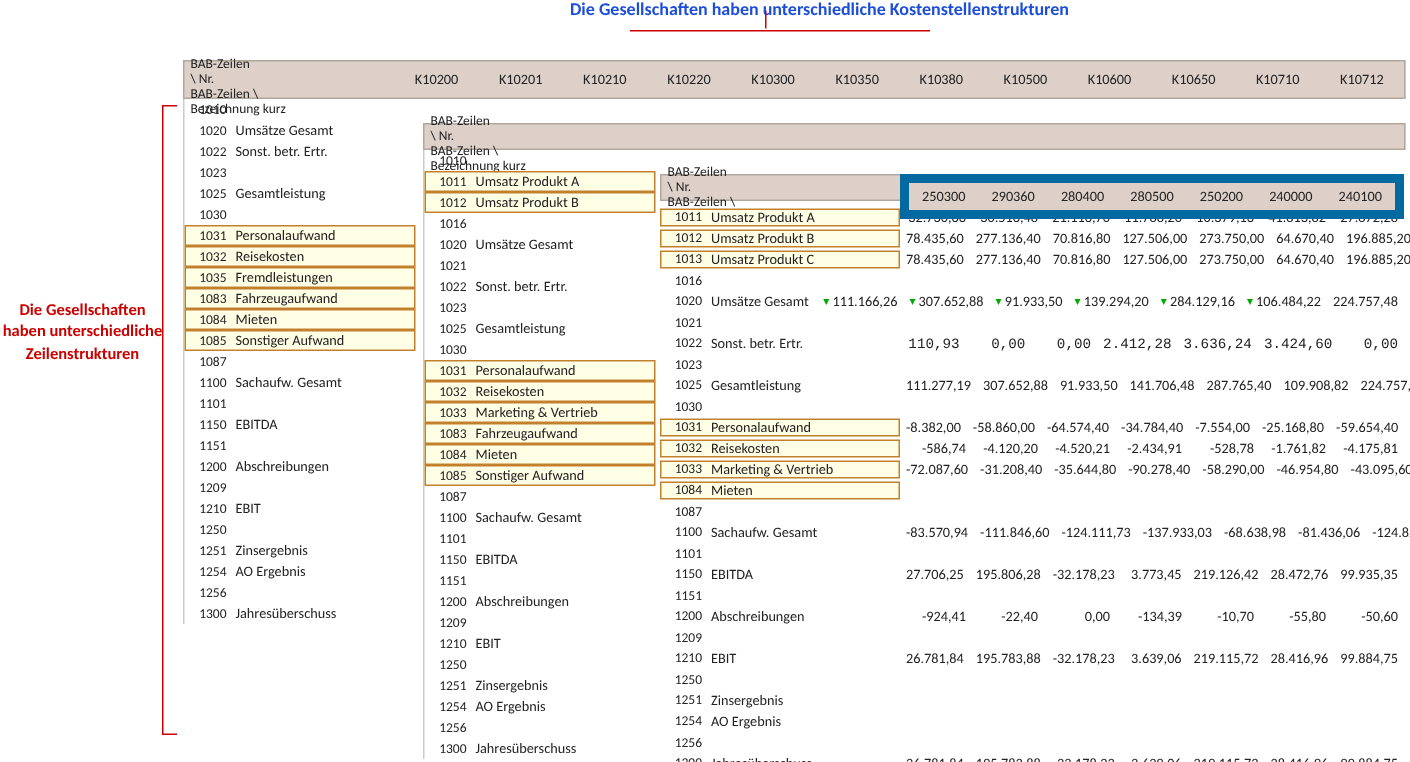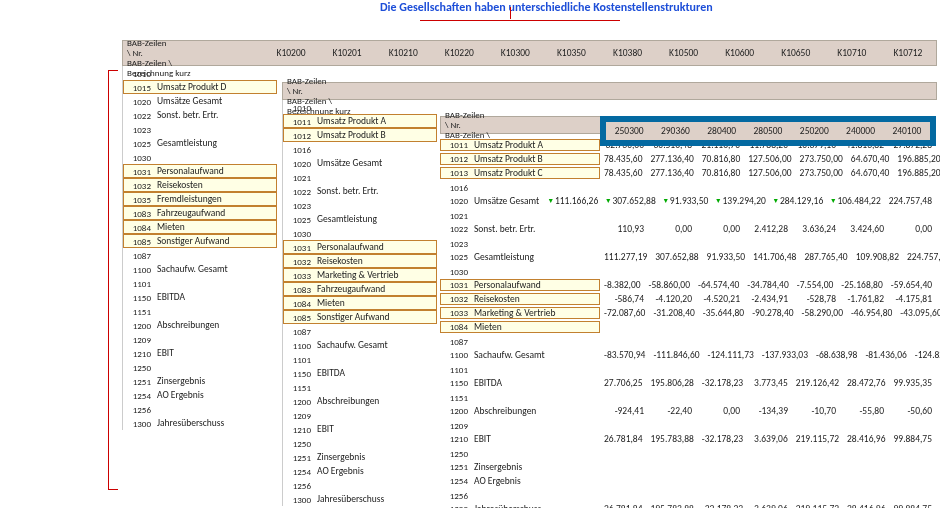--- a/index.html
+++ b/index.html
@@ -51,20 +51,21 @@
   .panel3-body .row { height: 14px; }
   .p3-colhdr { display: flex; border: 6px solid #0369a1; background: #ddd0c8; height: 30px; align-items: center; }
   .p3-colhdr > div { flex:1; text-align:center; font-size:9.5px; }
 </style>
 </head>
 <body>
 <div class="canvas">
 
 <div class="top-annot">Die Gesellschaften haben unterschiedliche Kostenstellenstrukturen</div>
 <div class="top-annot-line"></div>
+<div class="left-annot">Die Gesellschaften haben unterschiedliche Zeilenstrukturen</div>
 <div class="left-brace"></div>
 
 <div class="pane" style="left:122px; top:40px; width:815px;">
   <div class="header-row">
     <div class="hdr-rowlabel">
       <span>BAB-Zeilen
  \  Nr.</span>&nbsp;&nbsp;&nbsp;
       <span>BAB-Zeilen  \
 Bezeichnung kurz</span>
     </div>
@@ -81,24 +82,20 @@
           <div class="hdr-col">K10650</div>
           <div class="hdr-col">K10710</div>
           <div class="hdr-col">K10712</div>
         </div>
   </div>
   <div class="body" id="p1body" style="width:155px;">
         <div class="row">
           <div class="cell-nr">1010</div>
           <div class="cell-lab"></div>
         </div>
-        <div class="row highlight-row">
-          <div class="cell-nr">1015</div>
-          <div class="cell-lab">Umsatz Produkt D</div>
-        </div>
         <div class="row">
           <div class="cell-nr">1020</div>
           <div class="cell-lab">Umsätze Gesamt</div>
         </div>
         <div class="row">
           <div class="cell-nr">1022</div>
           <div class="cell-lab">Sonst. betr. Ertr.</div>
         </div>
         <div class="row">
           <div class="cell-nr">1023</div>
@@ -427,21 +424,21 @@
             <div class="num" style="flex: 1 1 0%;"></div>
             <div class="num" style="flex: 1 1 0%;"></div>
             <div class="num" style="flex: 1 1 0%;"></div>
           </div>
         </div>
         <div class="row" style="width: 498px;">
           <div style="display: flex; width: 160px;">
             <div class="cell-nr">1022</div>
             <div class="cell-lab">Sonst. betr. Ertr.</div>
           </div>
-          <div style="display: flex; width: 336px;">
+          <div style="display: flex; width: 336px; font-family: Liberation Mono, monospace;">
             <div class="num" style="flex: 1 1 0%;">110,93</div>
             <div class="num" style="flex: 1 1 0%;">0,00</div>
             <div class="num" style="flex: 1 1 0%;">0,00</div>
             <div class="num" style="flex: 1 1 0%;">2.412,28</div>
             <div class="num" style="flex: 1 1 0%;">3.636,24</div>
             <div class="num" style="flex: 1 1 0%;">3.424,60</div>
             <div class="num" style="flex: 1 1 0%;">0,00</div>
           </div>
         </div>
         <div class="row" style="width: 498px;">

